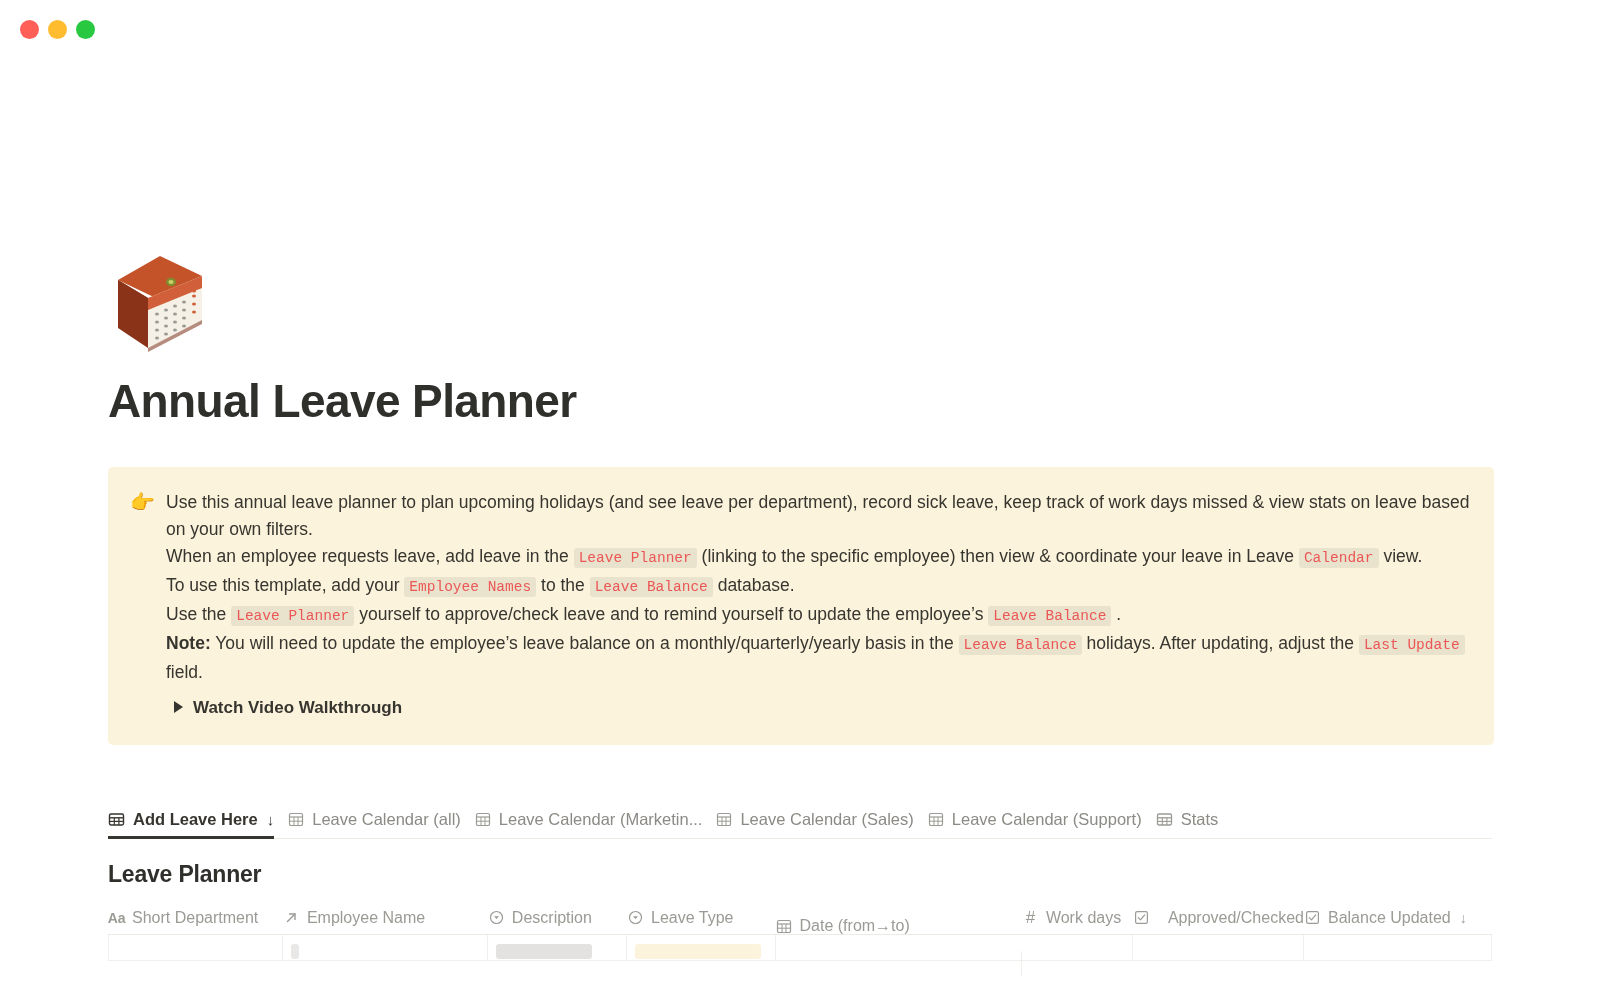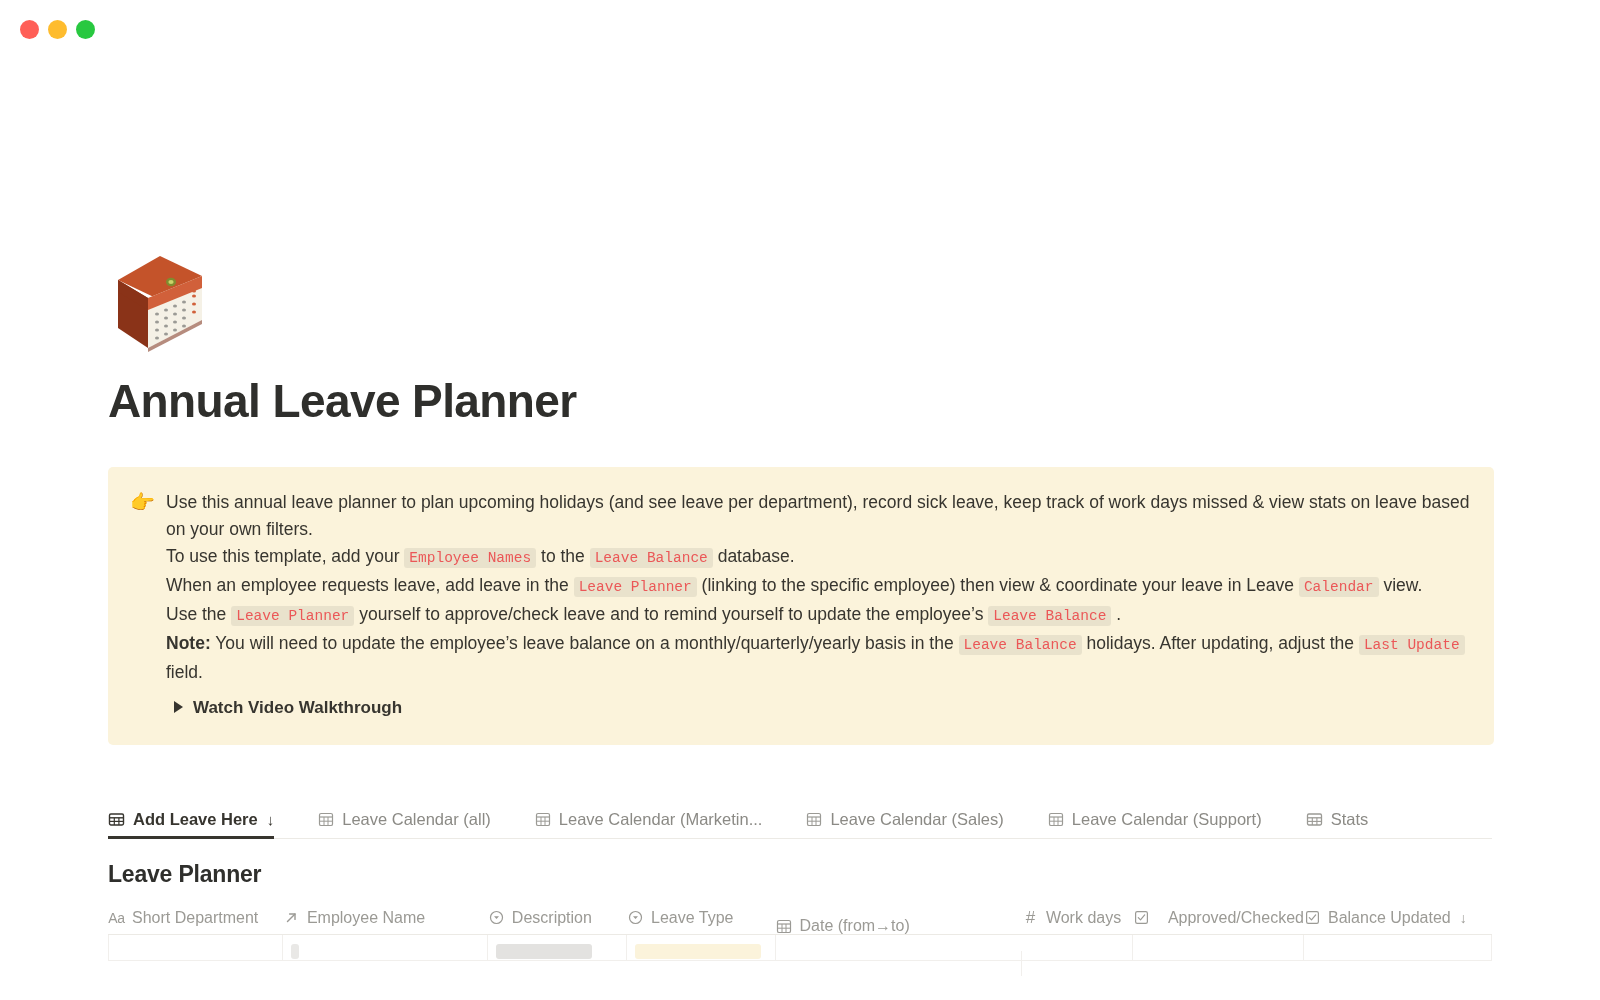--- a/index.html
+++ b/index.html
@@ -105,21 +105,21 @@
     border-left: 9px solid #37352f;
     border-top: 6px solid transparent;
     border-bottom: 6px solid transparent;
   }
 
   
   .tabs {
     margin-top: 52px;
     display: flex;
     align-items: flex-end;
-    gap: 44px;
+    gap: 14px;
     border-bottom: 1px solid #eceae5;
     height: 42px;
   }
   .tab {
     display: flex;
     align-items: center;
     gap: 8px;
     font-size: 16.5px;
     color: #8b8a85;
     padding-bottom: 9px;
@@ -172,21 +172,21 @@
   .th .picon {
     display: inline-flex;
     align-items: center;
     justify-content: center;
     width: 17px;
     flex: 0 0 auto;
   }
   .th .picon svg { display: block; }
   .th .aa {
     font-size: 14px;
-    font-weight: 400;
+    font-weight: 700;
     letter-spacing: -0.3px;
   }
   .th .hash { font-size: 17px; line-height: 1; }
   .th .down { font-size: 14px; margin-left: 2px; }
 
   .col-0 { width: 186px; }
   .col-1 { width: 218px; }
   .col-2 { width: 148px; }
   .col-3 { width: 158px; }
   .col-4 { width: 262px; margin-top: 16px; }
@@ -276,22 +276,22 @@
     </svg>
   </div>
 
   <h1 class="page-title">Annual Leave Planner</h1>
 
   <div class="callout">
     <div class="callout-emoji">👉</div>
     <div class="callout-body">
       <div id="callout-lines">
           <p><span>Use this annual leave planner to plan upcoming holidays (and see leave per department), record sick leave, keep track of work days missed &amp; view stats on leave based on your own filters.</span></p>
+          <p><span>When an employee requests leave, add leave in the </span><code class="chip">Leave Planner</code><span> (linking to the specific employee) then view &amp; coordinate your leave in Leave </span><code class="chip">Calendar</code><span> view.</span></p>
           <p><span>To use this template, add your </span><code class="chip">Employee Names</code><span> to the </span><code class="chip">Leave Balance</code><span> database.</span></p>
-          <p><span>When an employee requests leave, add leave in the </span><code class="chip">Leave Planner</code><span> (linking to the specific employee) then view &amp; coordinate your leave in Leave </span><code class="chip">Calendar</code><span> view.</span></p>
           <p><span>Use the </span><code class="chip">Leave Planner</code><span> yourself to approve/check leave and to remind yourself to update the employee’s </span><code class="chip">Leave Balance</code><span> .</span></p>
           <p><b>Note:</b><span> You will need to update the employee’s leave balance on a monthly/quarterly/yearly basis in the </span><code class="chip">Leave Balance</code><span> holidays. After updating, adjust the </span><code class="chip">Last Update</code><span> field.</span></p>
         </div>
       <div class="toggle-row">
         <span class="toggle-caret"></span>
         <span>Watch Video Walkthrough</span>
       </div>
     </div>
   </div>
 

